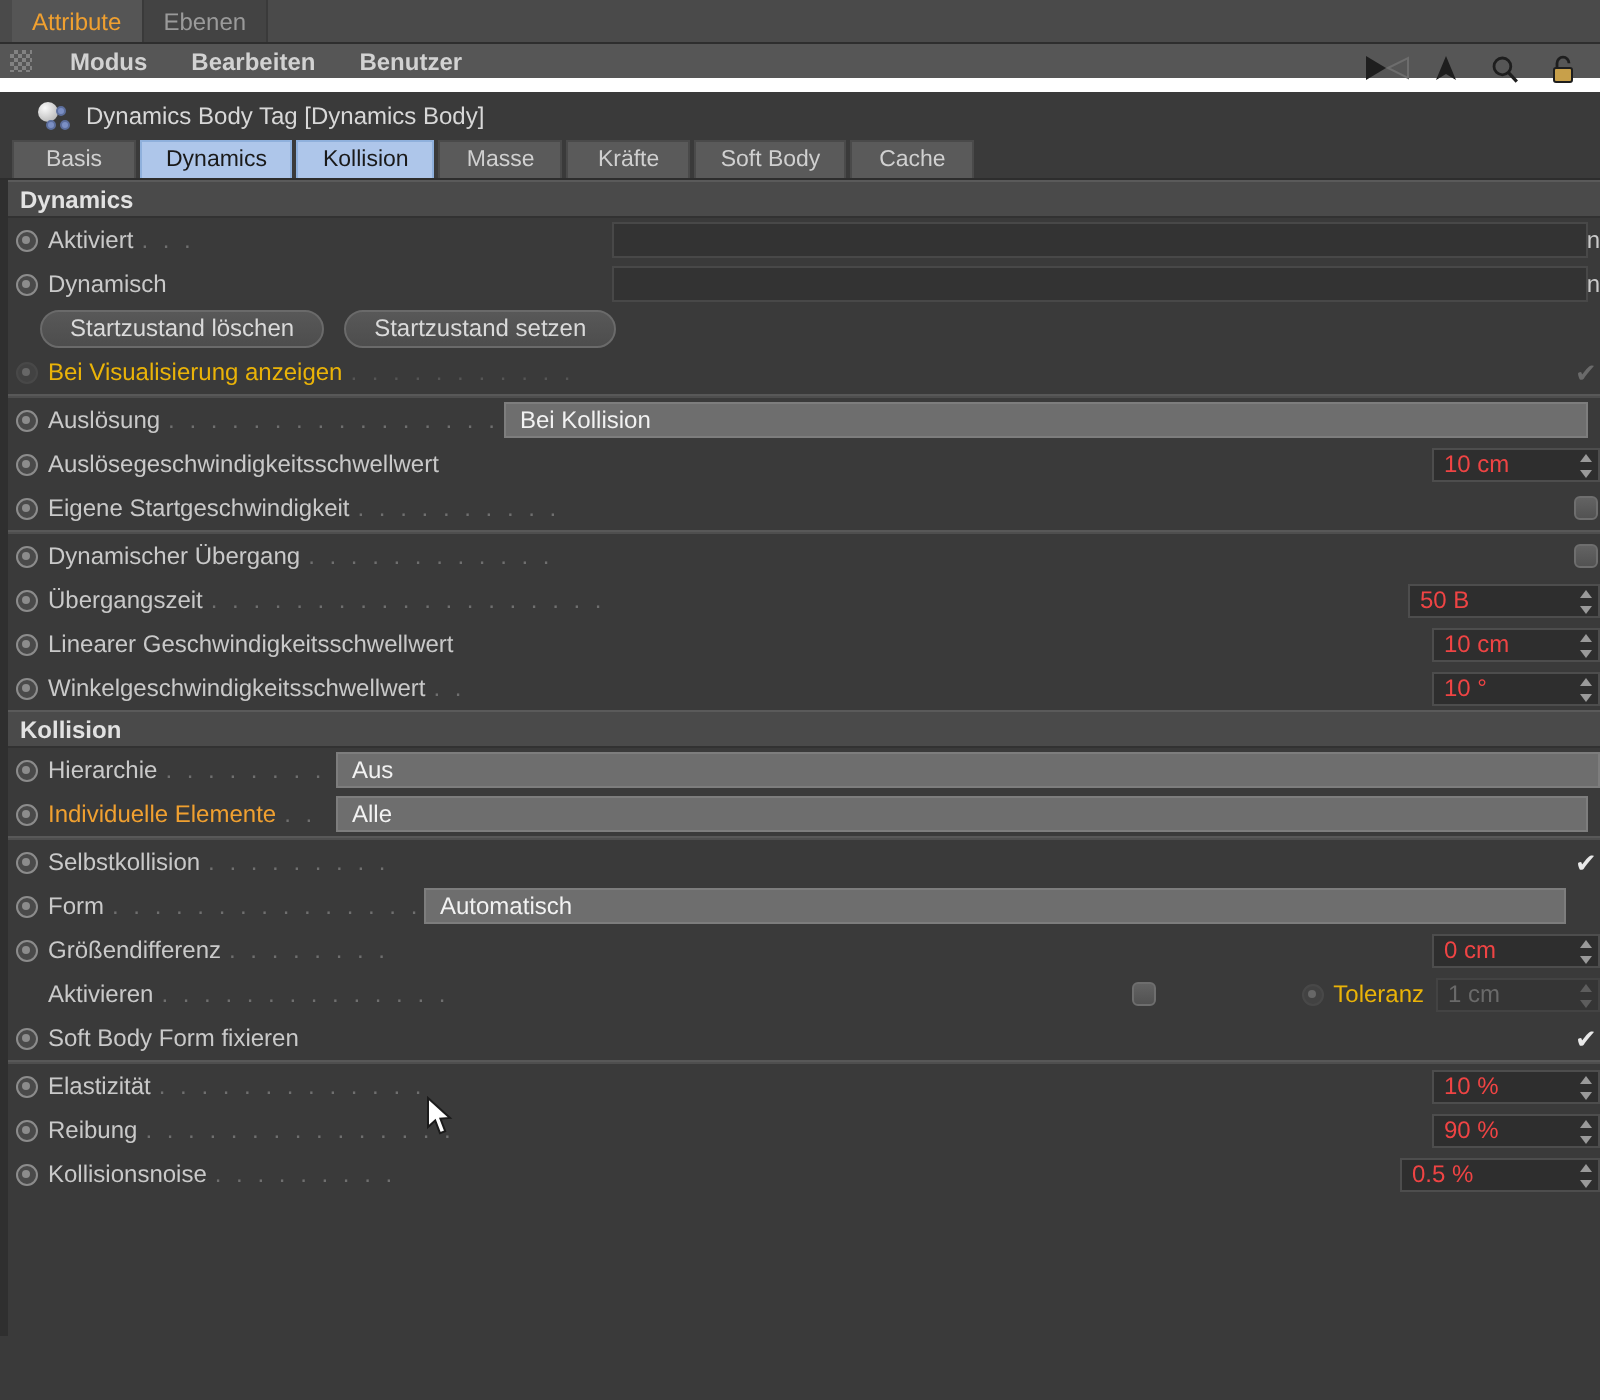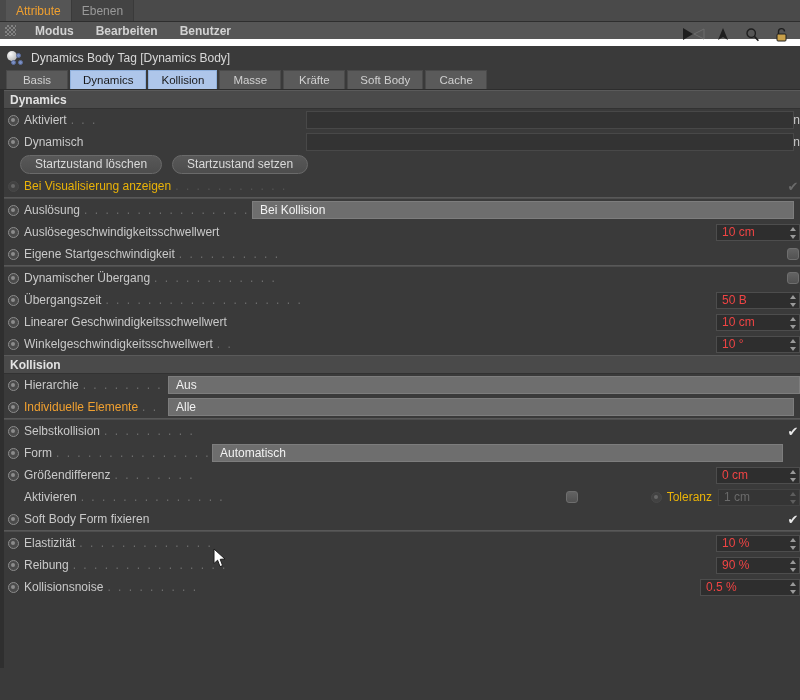--- a/index.html
+++ b/index.html
@@ -47,21 +47,21 @@
   }
   .menuitem { font-size: 12px; color: #d2d2d2; padding: 0 11px; }
   .toolicons { position: absolute; right: 6px; top: 0; height: 24px; display: flex; align-items: center; gap: 3px; }
   .ticon { width: 26px; height: 20px; display: flex; align-items: center; justify-content: center; }
   .ticon svg { display: block; }
 
   
   .objtitle {
     height: 24px; display: flex; align-items: center;
     padding-left: 7px; background: #3a3a3a;
-    font-size: 12px; color: #d8d8d8; gap: 7px;
+    font-size: 12px; color: #d8d8d8; gap: 7px; margin-left: 12px;
   }
   .tagicon { width: 17px; height: 15px; position: relative; flex: 0 0 17px; }
   .tagicon .ball { position: absolute; left: 0; top: 0; width: 10px; height: 10px; border-radius: 50%;
     background: radial-gradient(circle at 35% 30%, #fafafa, #c0c0c0 70%, #9a9a9a); }
   .tagicon .d1, .tagicon .d2, .tagicon .d3 {
     position: absolute; width: 5px; height: 5px; border-radius: 50%;
     background: #7b8fc4; border: 1px solid #5c6e9c;
   }
   .tagicon .d1 { left: 9px; top: 2px; }
   .tagicon .d2 { left: 4px; top: 9px; }
@@ -334,21 +334,21 @@
             <span style="width: 14px; display: flex; justify-content: center;">
               <span class="cbox"></span>
             </span>
           </div>
         </div>
         <div class="row">
           <span class="anim"></span>
           <span class="lbl">Übergangszeit</span>
           <span class="dots">. . . . . . . . . . . . . . . . . . .</span>
           <div class="ctl">
-            <div class="num" style="width: 84px;">
+            <div class="num" style="width: 96px;">
               <span>50 B</span>
               <span class="spin">
                 <i class="up"></i>
                 <i class="dn"></i>
               </span>
             </div>
           </div>
         </div>
         <div class="row">
           <span class="anim"></span>

